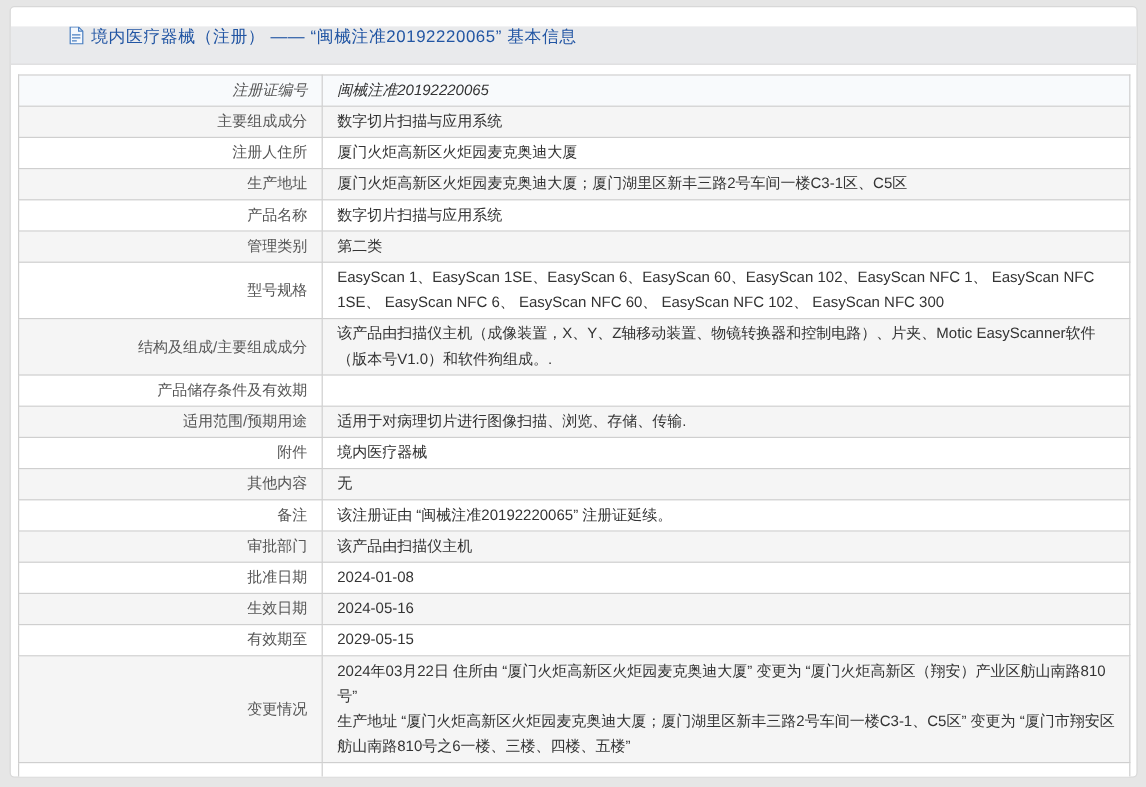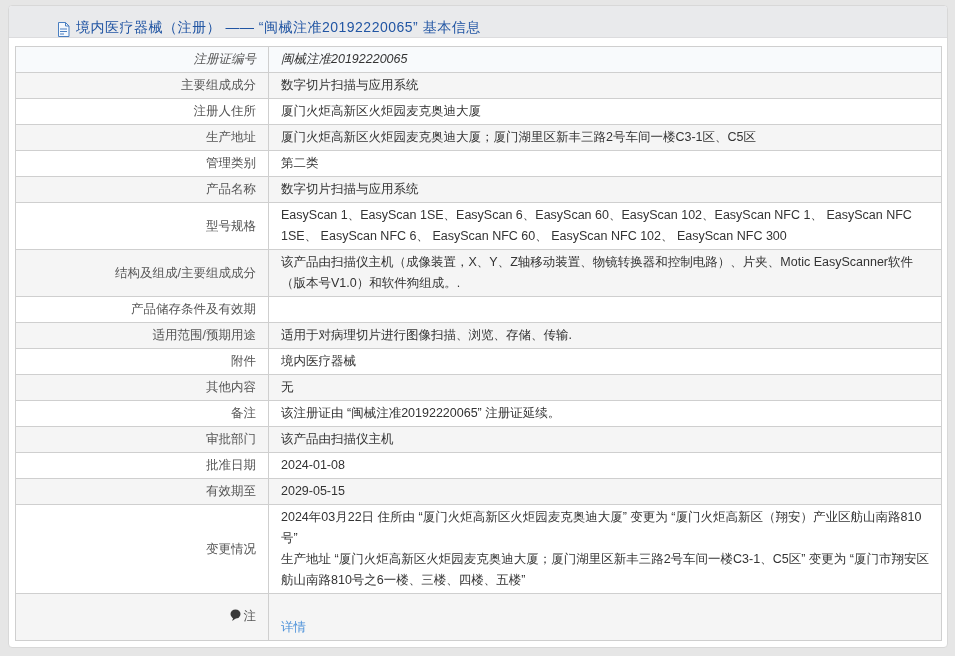--- a/index.html
+++ b/index.html
@@ -16,22 +16,23 @@
     background: #ffffff;
     border: 1px solid #d8d8d8;
     border-radius: 4px;
     overflow: hidden;
   }
   .panel-header {
     height: 32px;
     background: #e9eaec;
     border-bottom: 1px solid #dcdcde;
     display: flex;
-    align-items: flex-end;
+    align-items: flex-start;
     padding-left: 48px;
+    margin-top: 16px;
   }
   .doc-icon { display: inline-flex; margin-right: 6px; }
   .panel-title {
     color: #2155a3;
     font-size: 14px;
     letter-spacing: 0.5px;
   }
   .panel-body { padding: 8px 6px; }
   table.info-table {
     width: 927px;
@@ -102,26 +103,26 @@
         </tr>
         <tr>
           <td class="label">注册人住所</td>
           <td class="value">厦门火炬高新区火炬园麦克奥迪大厦</td>
         </tr>
         <tr>
           <td class="label">生产地址</td>
           <td class="value">厦门火炬高新区火炬园麦克奥迪大厦；厦门湖里区新丰三路2号车间一楼C3-1区、C5区</td>
         </tr>
         <tr>
+          <td class="label">产品名称</td>
+          <td class="value">数字切片扫描与应用系统</td>
+        </tr>
+        <tr>
           <td class="label">管理类别</td>
           <td class="value">第二类</td>
-        </tr>
-        <tr>
-          <td class="label">产品名称</td>
-          <td class="value">数字切片扫描与应用系统</td>
         </tr>
         <tr>
           <td class="label">型号规格</td>
           <td class="value">EasyScan 1、EasyScan 1SE、EasyScan 6、EasyScan 60、EasyScan 102、EasyScan NFC 1、 EasyScan NFC 1SE、 EasyScan NFC 6、 EasyScan NFC 60、 EasyScan NFC 102、 EasyScan NFC 300</td>
         </tr>
         <tr>
           <td class="label">结构及组成/主要组成成分</td>
           <td class="value">该产品由扫描仪主机（成像装置，X、Y、Z轴移动装置、物镜转换器和控制电路）、片夹、Motic EasyScanner软件（版本号V1.0）和软件狗组成。.</td>
         </tr>
         <tr>
@@ -146,20 +147,24 @@
         </tr>
         <tr>
           <td class="label">审批部门</td>
           <td class="value">该产品由扫描仪主机</td>
         </tr>
         <tr>
           <td class="label">批准日期</td>
           <td class="value">2024-01-08</td>
         </tr>
         <tr>
+          <td class="label">生效日期</td>
+          <td class="value">2024-05-16</td>
+        </tr>
+        <tr>
           <td class="label">有效期至</td>
           <td class="value">2029-05-15</td>
         </tr>
         <tr>
           <td class="label">变更情况</td>
           <td class="value">2024年03月22日 住所由 “厦门火炬高新区火炬园麦克奥迪大厦” 变更为 “厦门火炬高新区（翔安）产业区舫山南路810号”
 生产地址 “厦门火炬高新区火炬园麦克奥迪大厦；厦门湖里区新丰三路2号车间一楼C3-1、C5区” 变更为 “厦门市翔安区舫山南路810号之6一楼、三楼、四楼、五楼”</td>
         </tr>
         <tr>
           <td class="label">

